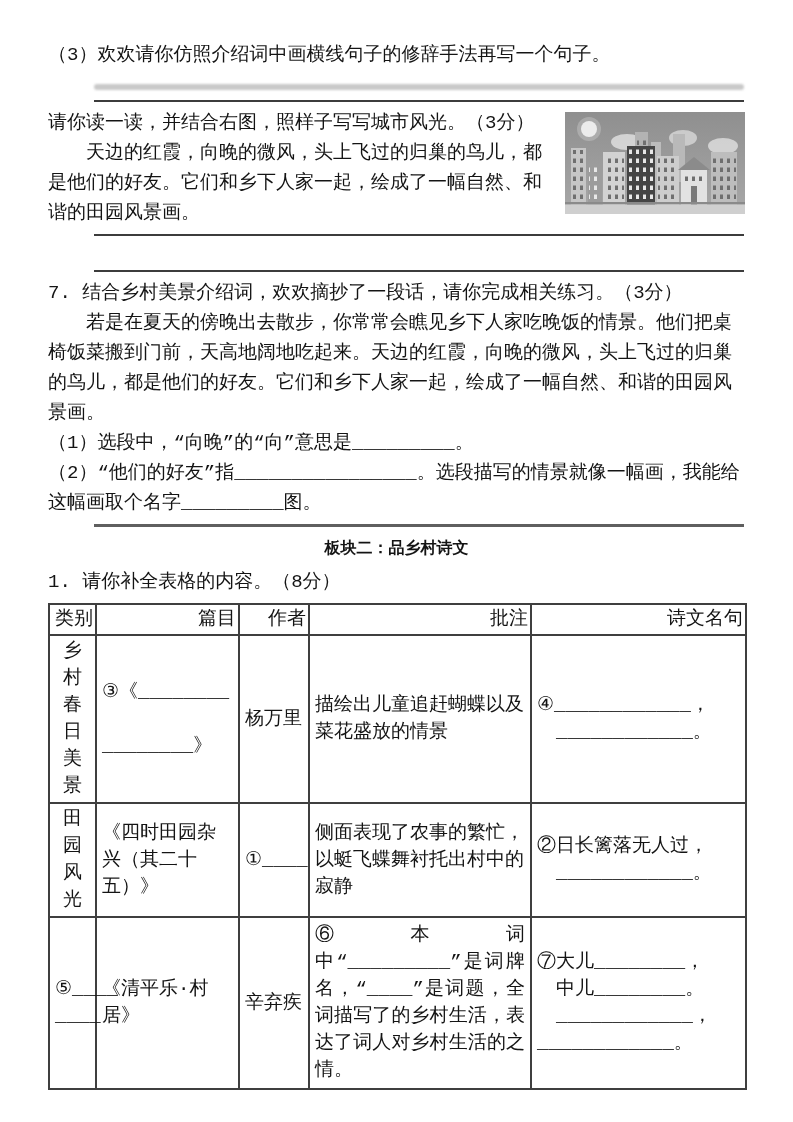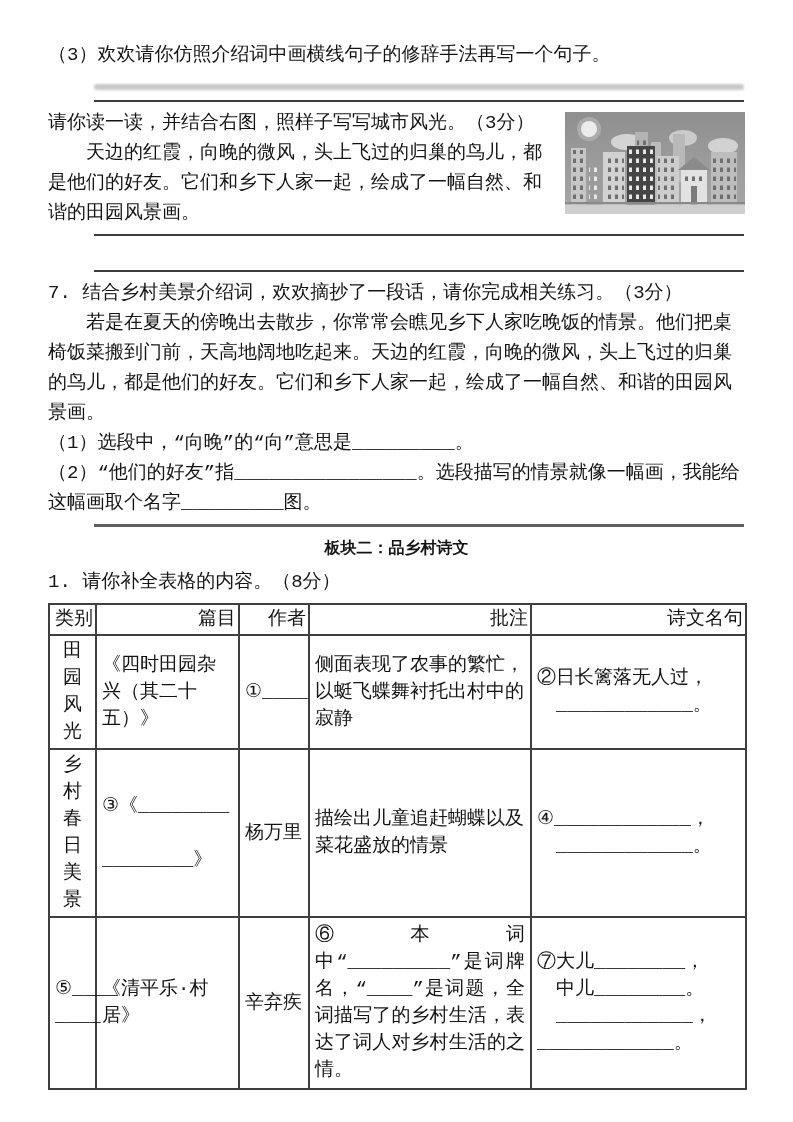--- a/index.html
+++ b/index.html
@@ -125,34 +125,34 @@
       <tr>
         <th>类别</th>
         <th>篇目</th>
         <th>作者</th>
         <th>批注</th>
         <th>诗文名句</th>
       </tr>
     </thead>
     <tbody>
       <tr>
-        <td class="tc">田园风光</td>
-        <td>《四时田园杂兴（其二十五）》</td>
-        <td>①____</td>
-        <td>侧面表现了农事的繁忙，以蜓飞蝶舞衬托出村中的寂静</td>
-        <td class="pre">②日长篱落无人过，
-　____________。</td>
-      </tr>
-      <tr>
         <td class="tc">乡村春日美景</td>
         <td class="pre">③《________
 　　________》</td>
         <td>杨万里</td>
         <td>描绘出儿童追赶蝴蝶以及菜花盛放的情景</td>
         <td class="pre">④____________，
+　____________。</td>
+      </tr>
+      <tr>
+        <td class="tc">田园风光</td>
+        <td>《四时田园杂兴（其二十五）》</td>
+        <td>①____</td>
+        <td>侧面表现了农事的繁忙，以蜓飞蝶舞衬托出村中的寂静</td>
+        <td class="pre">②日长篱落无人过，
 　____________。</td>
       </tr>
       <tr class="tall">
         <td class="pre">⑤____
 ____</td>
         <td>《清平乐·村居》</td>
         <td>辛弃疾</td>
         <td class="just">⑥本词中“_________”是词牌名，“____”是词题，全词描写了的乡村生活，表达了词人对乡村生活的之情。</td>
         <td class="pre">⑦大儿________，
 　中儿________。

